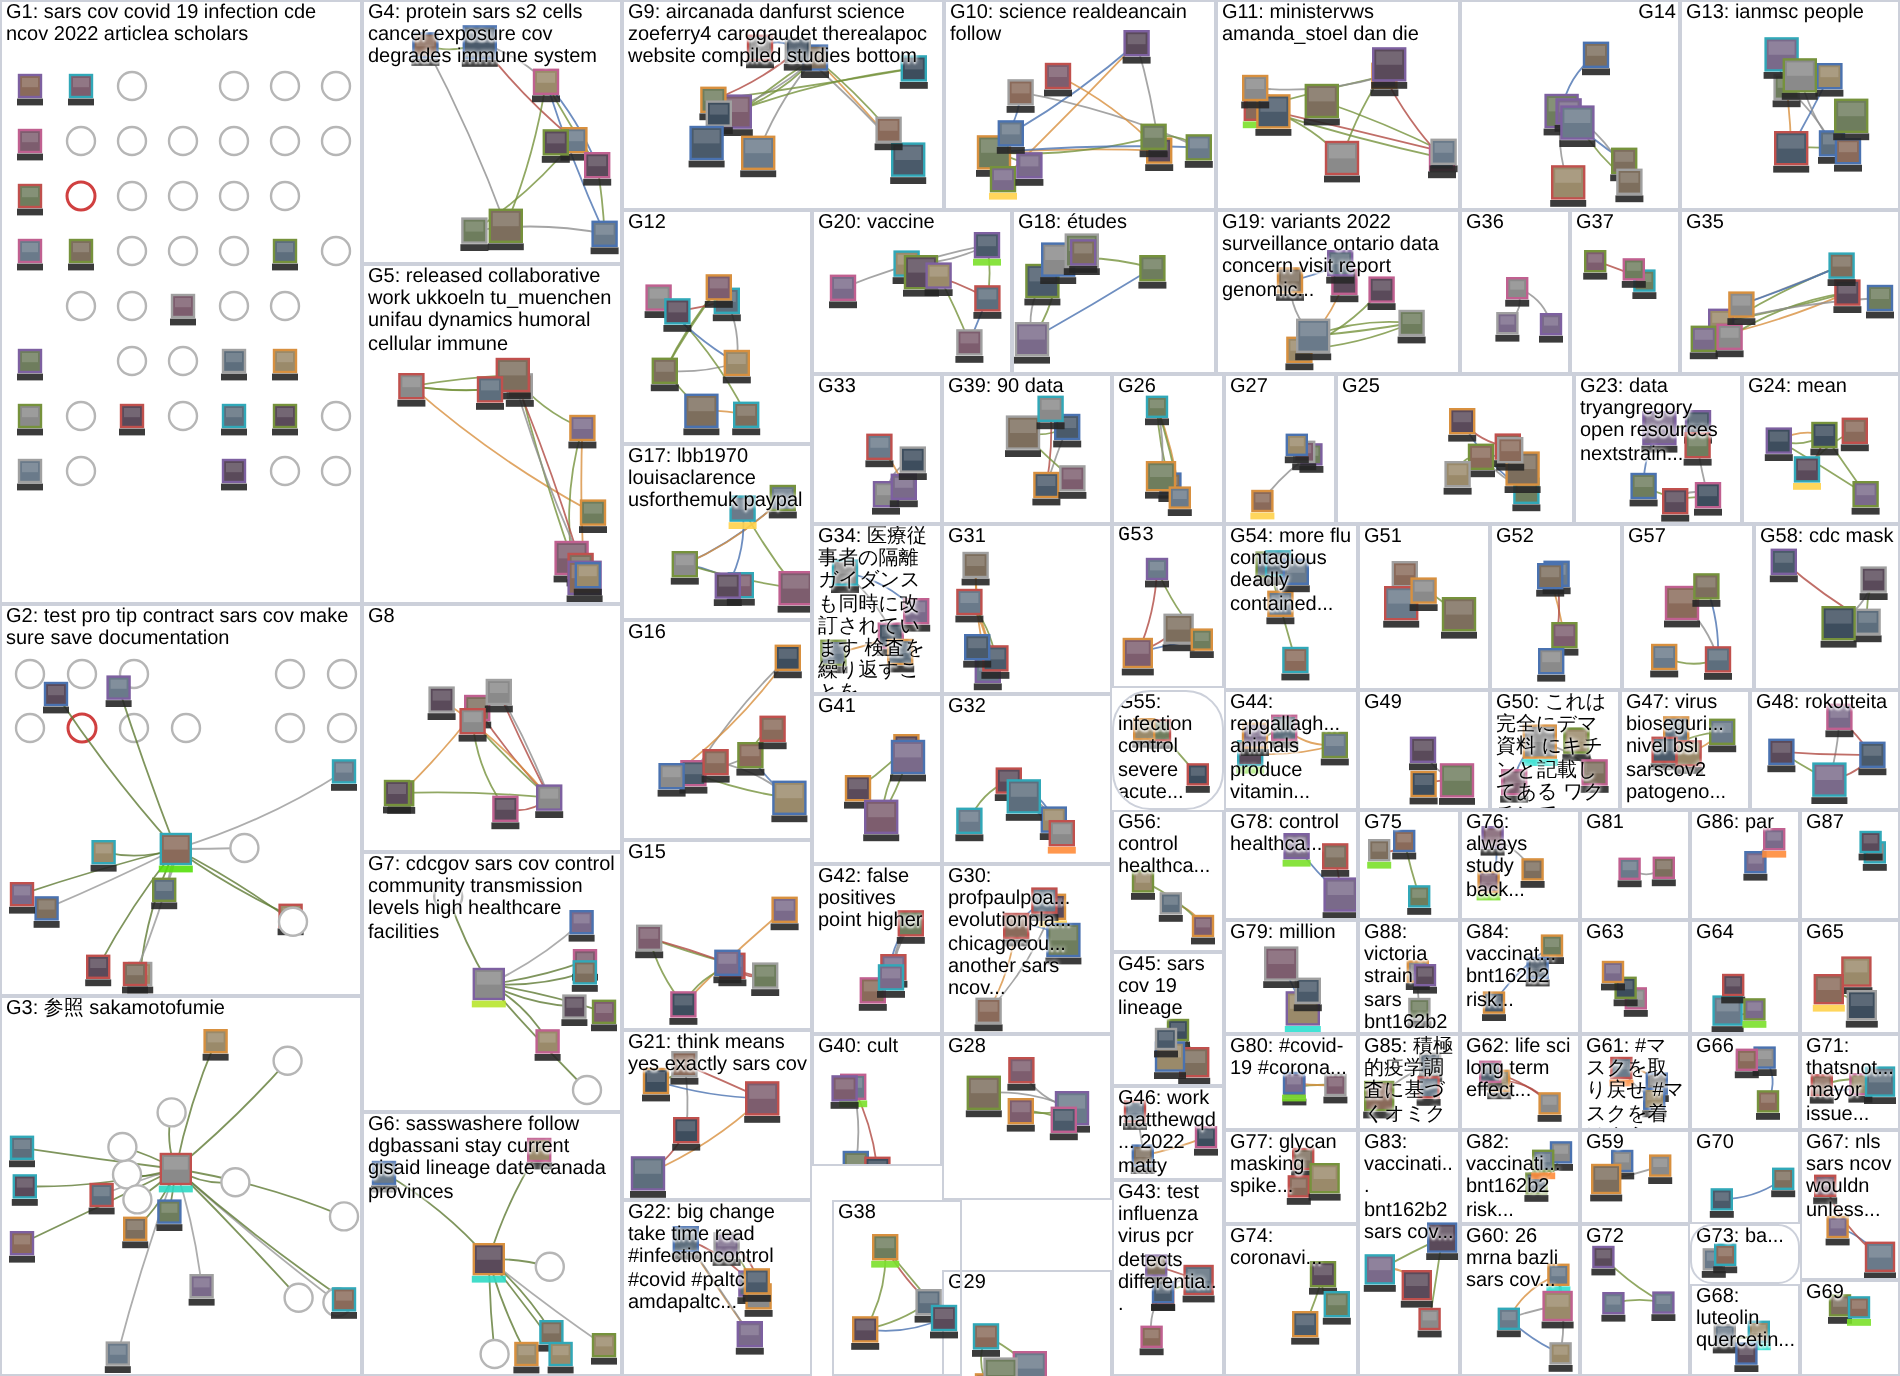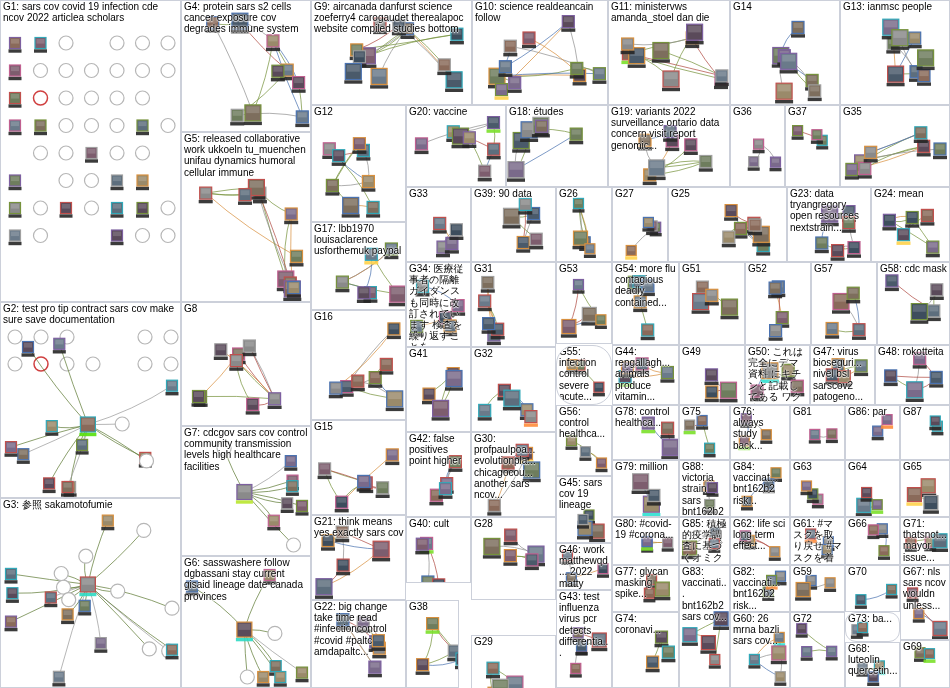--- a/index.html
+++ b/index.html
@@ -655,21 +655,21 @@
           <rect x="75.6" y="65.7" width="18.0" height="3.4" fill="#262626" opacity="0.9"></rect>
           <rect x="67.7" y="31.1" width="12" height="12" fill="#9a8a6a" stroke="#4a72b0" stroke-width="1.2"></rect>
           <rect x="69.2" y="32.6" width="9.0" height="5.0" fill="#ffffff" opacity="0.16"></rect>
           <rect x="66.7" y="43.9" width="14.0" height="3.4" fill="#262626" opacity="0.9"></rect>
           <rect x="50.9" y="28.7" width="16" height="16" fill="#8a8a8a" stroke="#76923c" stroke-width="1.2"></rect>
           <rect x="52.4" y="30.2" width="13.0" height="6.7" fill="#ffffff" opacity="0.16"></rect>
           <rect x="49.9" y="45.5" width="18.0" height="3.4" fill="#262626" opacity="0.9"></rect>
         </svg>
         <div class="glabel">G13: ianmsc people</div>
       </div>
-      <div class="group" style="left: 730px; top: 0px; width: 110px; height: 105px;">
+      <div class="group" style="left: 730px; top: 0px; width: 110px; height: 105px; text-align: right;">
         <svg width="110" height="105">
           <path d="M81.1 79.4 Q64.3 68.4 49.8 54.5" fill="none" stroke="#4a72b0" stroke-width="0.9" stroke-opacity="0.8"></path>
           <path d="M53.3 54.7 Q51.2 59.7 49.8 54.5" fill="none" stroke="#76923c" stroke-width="0.9" stroke-opacity="0.8"></path>
           <path d="M83.7 89.9 Q73.6 67.9 53.3 54.7" fill="none" stroke="#8f8f8f" stroke-width="0.9" stroke-opacity="0.8"></path>
           <path d="M67.0 26.4 Q52.9 37.0 49.8 54.5" fill="none" stroke="#4a72b0" stroke-width="0.9" stroke-opacity="0.8"></path>
           <path d="M53.1 90.2 Q46.9 72.8 49.8 54.5" fill="none" stroke="#8f8f8f" stroke-width="0.9" stroke-opacity="0.8"></path>
           <path d="M57.7 60.3 Q68.0 77.5 83.7 89.9" fill="none" stroke="#76923c" stroke-width="0.9" stroke-opacity="0.8"></path>
           <path d="M57.7 60.3 Q51.4 60.5 49.8 54.5" fill="none" stroke="#d8903f" stroke-width="0.9" stroke-opacity="0.8"></path>
           <rect x="41.8" y="46.5" width="16" height="16" fill="#6e7d5d" stroke="#7d60a0" stroke-width="1.2"></rect>
           <rect x="43.3" y="48.0" width="13.0" height="6.7" fill="#ffffff" opacity="0.16"></rect>
@@ -1295,21 +1295,21 @@
           <rect x="30.2" y="40.1" width="12.0" height="3.4" fill="#262626" opacity="0.9"></rect>
           <rect x="6.6" y="19.6" width="10" height="10" fill="#7d5d6e" stroke="#76923c" stroke-width="1.2"></rect>
           <rect x="8.1" y="21.1" width="7.0" height="4.2" fill="#ffffff" opacity="0.16"></rect>
           <rect x="5.6" y="30.4" width="12.0" height="3.4" fill="#262626" opacity="0.9"></rect>
           <rect x="25.9" y="23.7" width="10" height="10" fill="#6e7d5d" stroke="#c06090" stroke-width="1.2"></rect>
           <rect x="27.4" y="25.2" width="7.0" height="4.2" fill="#ffffff" opacity="0.16"></rect>
           <rect x="24.9" y="34.5" width="12.0" height="3.4" fill="#262626" opacity="0.9"></rect>
         </svg>
         <div class="glabel">G37</div>
       </div>
-      <div class="group" style="left: 406px; top: 600px; width: 53px; height: 88px;">
+      <div class="group" style="left: 416px; top: 600px; width: 65px; height: 88px;">
         <svg width="65" height="88">
           <path d="M47.3 50.1 Q32.9 60.3 15.6 63.7" fill="none" stroke="#76923c" stroke-width="0.9" stroke-opacity="0.8"></path>
           <path d="M47.3 50.1 Q34.5 37.9 25.6 22.6" fill="none" stroke="#b04a42" stroke-width="0.9" stroke-opacity="0.8"></path>
           <path d="M55.0 58.0 Q36.1 66.6 15.6 63.7" fill="none" stroke="#4a72b0" stroke-width="0.9" stroke-opacity="0.8"></path>
           <path d="M25.6 22.6 Q26.8 44.7 15.6 63.7" fill="none" stroke="#76923c" stroke-width="0.9" stroke-opacity="0.8"></path>
           <path d="M25.6 22.6 Q40.2 40.4 55.0 58.0" fill="none" stroke="#76923c" stroke-width="0.9" stroke-opacity="0.8"></path>
           <rect x="9.6" y="57.7" width="12" height="12" fill="#5a4a5a" stroke="#d8903f" stroke-width="1.2"></rect>
           <rect x="11.1" y="59.2" width="9.0" height="5.0" fill="#ffffff" opacity="0.16"></rect>
           <rect x="8.6" y="70.5" width="14.0" height="3.4" fill="#262626" opacity="0.9"></rect>
           <rect x="41.3" y="44.1" width="12" height="12" fill="#5d6e7d" stroke="#a0a0a0" stroke-width="1.2"></rect>
@@ -1605,21 +1605,21 @@
           <rect x="22.1" y="31.9" width="14.0" height="3.4" fill="#262626" opacity="0.9"></rect>
           <rect x="30.2" y="48.6" width="12" height="12" fill="#7d5d6e" stroke="#76923c" stroke-width="1.2"></rect>
           <rect x="31.7" y="50.1" width="9.0" height="5.0" fill="#ffffff" opacity="0.16"></rect>
           <rect x="29.2" y="61.4" width="14.0" height="3.4" fill="#262626" opacity="0.9"></rect>
           <rect x="23.6" y="61.6" width="12" height="12" fill="#8a8a8a" stroke="#4a72b0" stroke-width="1.2"></rect>
           <rect x="25.1" y="63.1" width="9.0" height="5.0" fill="#ffffff" opacity="0.16"></rect>
           <rect x="22.6" y="74.4" width="14.0" height="3.4" fill="#262626" opacity="0.9"></rect>
         </svg>
         <div class="glabel">G52</div>
       </div>
-      <div class="group" style="left: 556px; top: 262px; width: 56px; height: 82px;">
+      <div class="group" style="left: 556px; top: 262px; width: 56px; height: 82px; font-family: Liberation Mono, monospace;">
         <svg width="56" height="83">
           <path d="M21.5 21.5 Q20.7 43.4 11.9 63.5" fill="none" stroke="#b04a42" stroke-width="0.9" stroke-opacity="0.8"></path>
           <path d="M21.5 21.5 Q29.6 41.1 43.9 56.8" fill="none" stroke="#76923c" stroke-width="0.9" stroke-opacity="0.8"></path>
           <path d="M32.3 51.4 Q23.0 59.0 11.9 63.5" fill="none" stroke="#b04a42" stroke-width="0.9" stroke-opacity="0.8"></path>
           <path d="M43.9 56.8 Q27.6 58.8 11.9 63.5" fill="none" stroke="#4a72b0" stroke-width="0.9" stroke-opacity="0.8"></path>
           <rect x="4.9" y="56.5" width="14" height="14" fill="#7d5d6e" stroke="#d8903f" stroke-width="1.2"></rect>
           <rect x="6.4" y="58.0" width="11.0" height="5.9" fill="#ffffff" opacity="0.16"></rect>
           <rect x="3.9" y="71.3" width="16.0" height="3.4" fill="#262626" opacity="0.9"></rect>
           <rect x="16.5" y="16.5" width="10" height="10" fill="#6a7a8a" stroke="#7d60a0" stroke-width="1.2"></rect>
           <rect x="18.0" y="18.0" width="7.0" height="4.2" fill="#ffffff" opacity="0.16"></rect>

